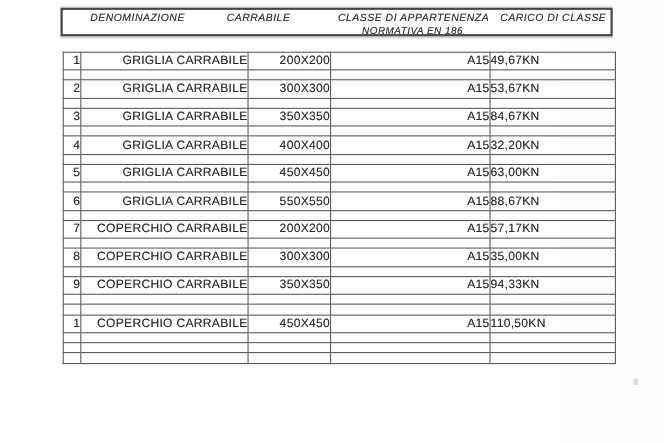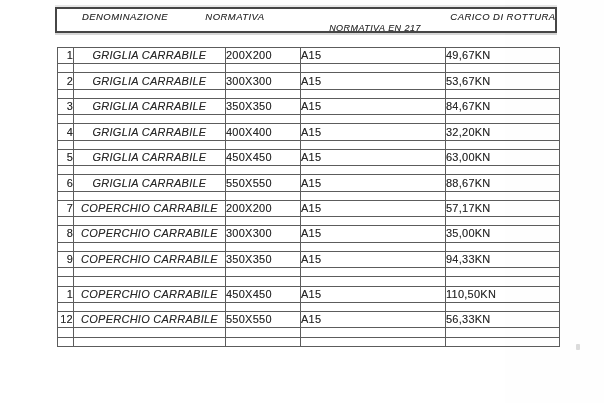--- a/index.html
+++ b/index.html
@@ -57,45 +57,46 @@
     letter-spacing: 0.25px;
     color: #2b2b2b;
     text-shadow: 0 0 0.5px rgba(60,60,60,0.5);
     overflow: hidden;
     white-space: nowrap;
     vertical-align: middle;
   }
   tr.row-data td { height: 15.2px; }
   tr.row-spacer td { height: 8.3px; }
   td.c-num   { text-align: right; padding-right: 2px; font-size: 10.5px; }
-  td.c-den   { text-align: center;  padding-left: 3px; font-style: italic; }
-  td.c-dim   { text-align: left; }
-  td.c-cls   { text-align: left; }
+  td.c-den   { text-align: right;  padding-left: 3px; }
+  td.c-dim   { text-align: right; }
+  td.c-cls   { text-align: right; }
   td.c-car   { text-align: left; }
   
   .artifact-smudge {
     position: absolute;
     left: 576px;
     top: 344px;
     width: 4px;
     height: 6px;
     background: #d9d9d9;
     border-radius: 1px;
   }
 </style>
 </head>
 <body>
 
 <div class="paper">
 
   <div class="header-box">
     <span class="header-label" style="left:68px;  top:3px;">DENOMINAZIONE</span>
-    <span class="header-label" style="left:178px; top:3px;">NORMATIVA</span>
-    <span class="header-label" style="left:318px; top:14px; font-size:9px;">NORMATIVA EN 217</span>
-    <span class="header-label" style="left:446px; top:3px;">CARICO DI ROTTURA</span>
+    <span class="header-label" style="left:178px; top:3px;">CARRABILE</span>
+    <span class="header-label" style="left:319px; top:3px;">CLASSE DI APPARTENENZA</span>
+    <span class="header-label" style="left:318px; top:14px; font-size:9px;">NORMATIVA EN 186</span>
+    <span class="header-label" style="left:446px; top:3px;">CARICO DI CLASSE</span>
   </div>
 
   <table class="grid">
     <colgroup>
       <col style="width:16px">
       <col style="width:152px">
       <col style="width:75px">
       <col style="width:145px">
       <col style="width:114px">
     </colgroup>
@@ -240,27 +241,20 @@
           <td class="c-cls">A15</td>
           <td class="c-car">110,50KN</td>
         </tr>
         <tr class="row-spacer">
           <td></td>
           <td></td>
           <td></td>
           <td></td>
           <td></td>
         </tr>
-        <tr class="row-data">
-          <td class="c-num">12</td>
-          <td class="c-den">COPERCHIO CARRABILE</td>
-          <td class="c-dim">550X550</td>
-          <td class="c-cls">A15</td>
-          <td class="c-car">56,33KN</td>
-        </tr>
         <tr class="row-spacer">
           <td></td>
           <td></td>
           <td></td>
           <td></td>
           <td></td>
         </tr>
         <tr class="row-spacer">
           <td></td>
           <td></td>

